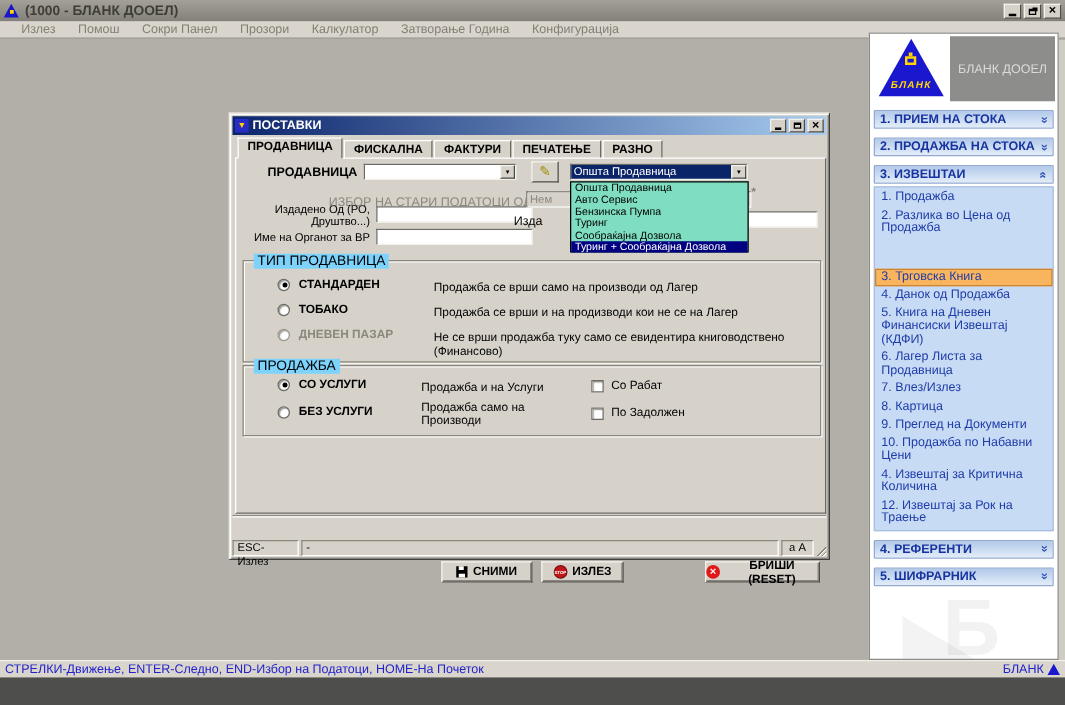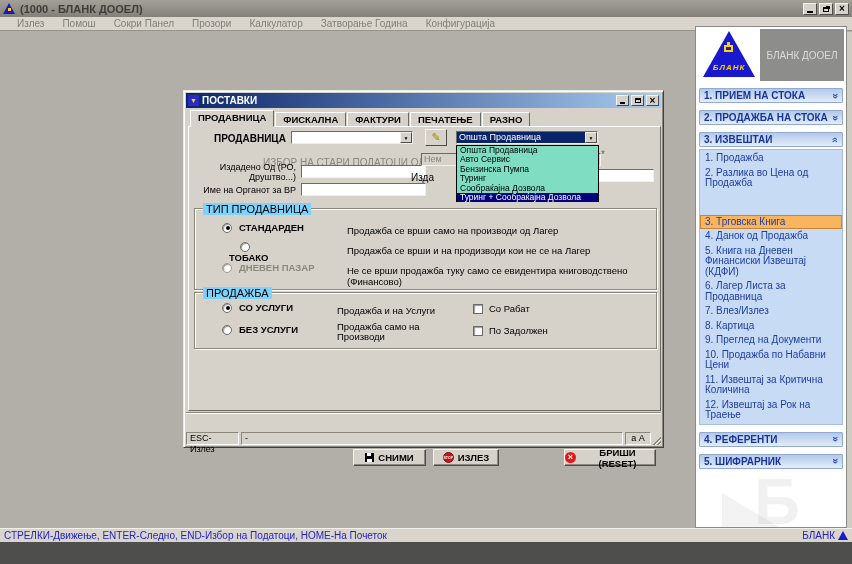--- a/index.html
+++ b/index.html
@@ -195,21 +195,21 @@
       <div class="sb-item">1. Продажба</div>
       <div class="sb-item">2. Разлика во Цена од Продажба</div>
       <div class="sb-item active">3. Трговска Книга</div>
       <div class="sb-item">4. Данок од Продажба</div>
       <div class="sb-item">5. Книга на Дневен Финансиски Извештај (КДФИ)</div>
       <div class="sb-item">6. Лагер Листа за Продавница</div>
       <div class="sb-item">7. Влез/Излез</div>
       <div class="sb-item">8. Картица</div>
       <div class="sb-item">9. Преглед на Документи</div>
       <div class="sb-item">10. Продажба по Набавни Цени</div>
-      <div class="sb-item">11. Извештај за Критична Количина</div>
+      <div class="sb-item">4. Извештај за Критична Количина</div>
       <div class="sb-item">12. Извештај за Рок на Траење</div>
     </div>
     <div class="sb-header">
       <span>4. РЕФЕРЕНТИ</span>
       <span class="chev down">»</span>
     </div>
     <div class="sb-header">
       <span>5. ШИФРАРНИК</span>
       <span class="chev down">»</span>
     </div>
@@ -284,21 +284,21 @@
     <span class="lbl" style="left:13px;top:94px;width:99px;text-align:right;font-size:9px;">Име на Органот за ВР</span>
     <div class="input" style="left:117px;top:92px;width:125px;"></div>
 
     <div class="groupbox" style="left:10px;top:117px;width:463px;height:82px;">
       <span class="gtitle">ТИП ПРОДАВНИЦА</span>
       <div class="radio-row" style="left:27px;top:13px;justify-content:center;">
         <span class="radio on"></span>
         <span class="radio-lbl">СТАНДАРДЕН</span>
       </div>
       <span class="desc" style="left:152px;top:16px;">Продажба се врши само на производи од Лагер</span>
-      <div class="radio-row" style="left:27px;top:33px;flex-direction:column;">
+      <div class="radio-row" style="left:27px;top:33px;">
         <span class="radio"></span>
         <span class="radio-lbl">ТОБАКО</span>
       </div>
       <span class="desc" style="left:152px;top:36px;">Продажба се врши и на продизводи кои не се на Лагер</span>
       <div class="radio-row disabled" style="left:27px;top:53px;">
         <span class="radio"></span>
         <span class="radio-lbl">ДНЕВЕН ПАЗАР</span>
       </div>
       <span class="desc" style="left:152px;top:56px;">Не се врши продажба туку само се евидентира книговодствено (Финансово)</span>
     </div>

